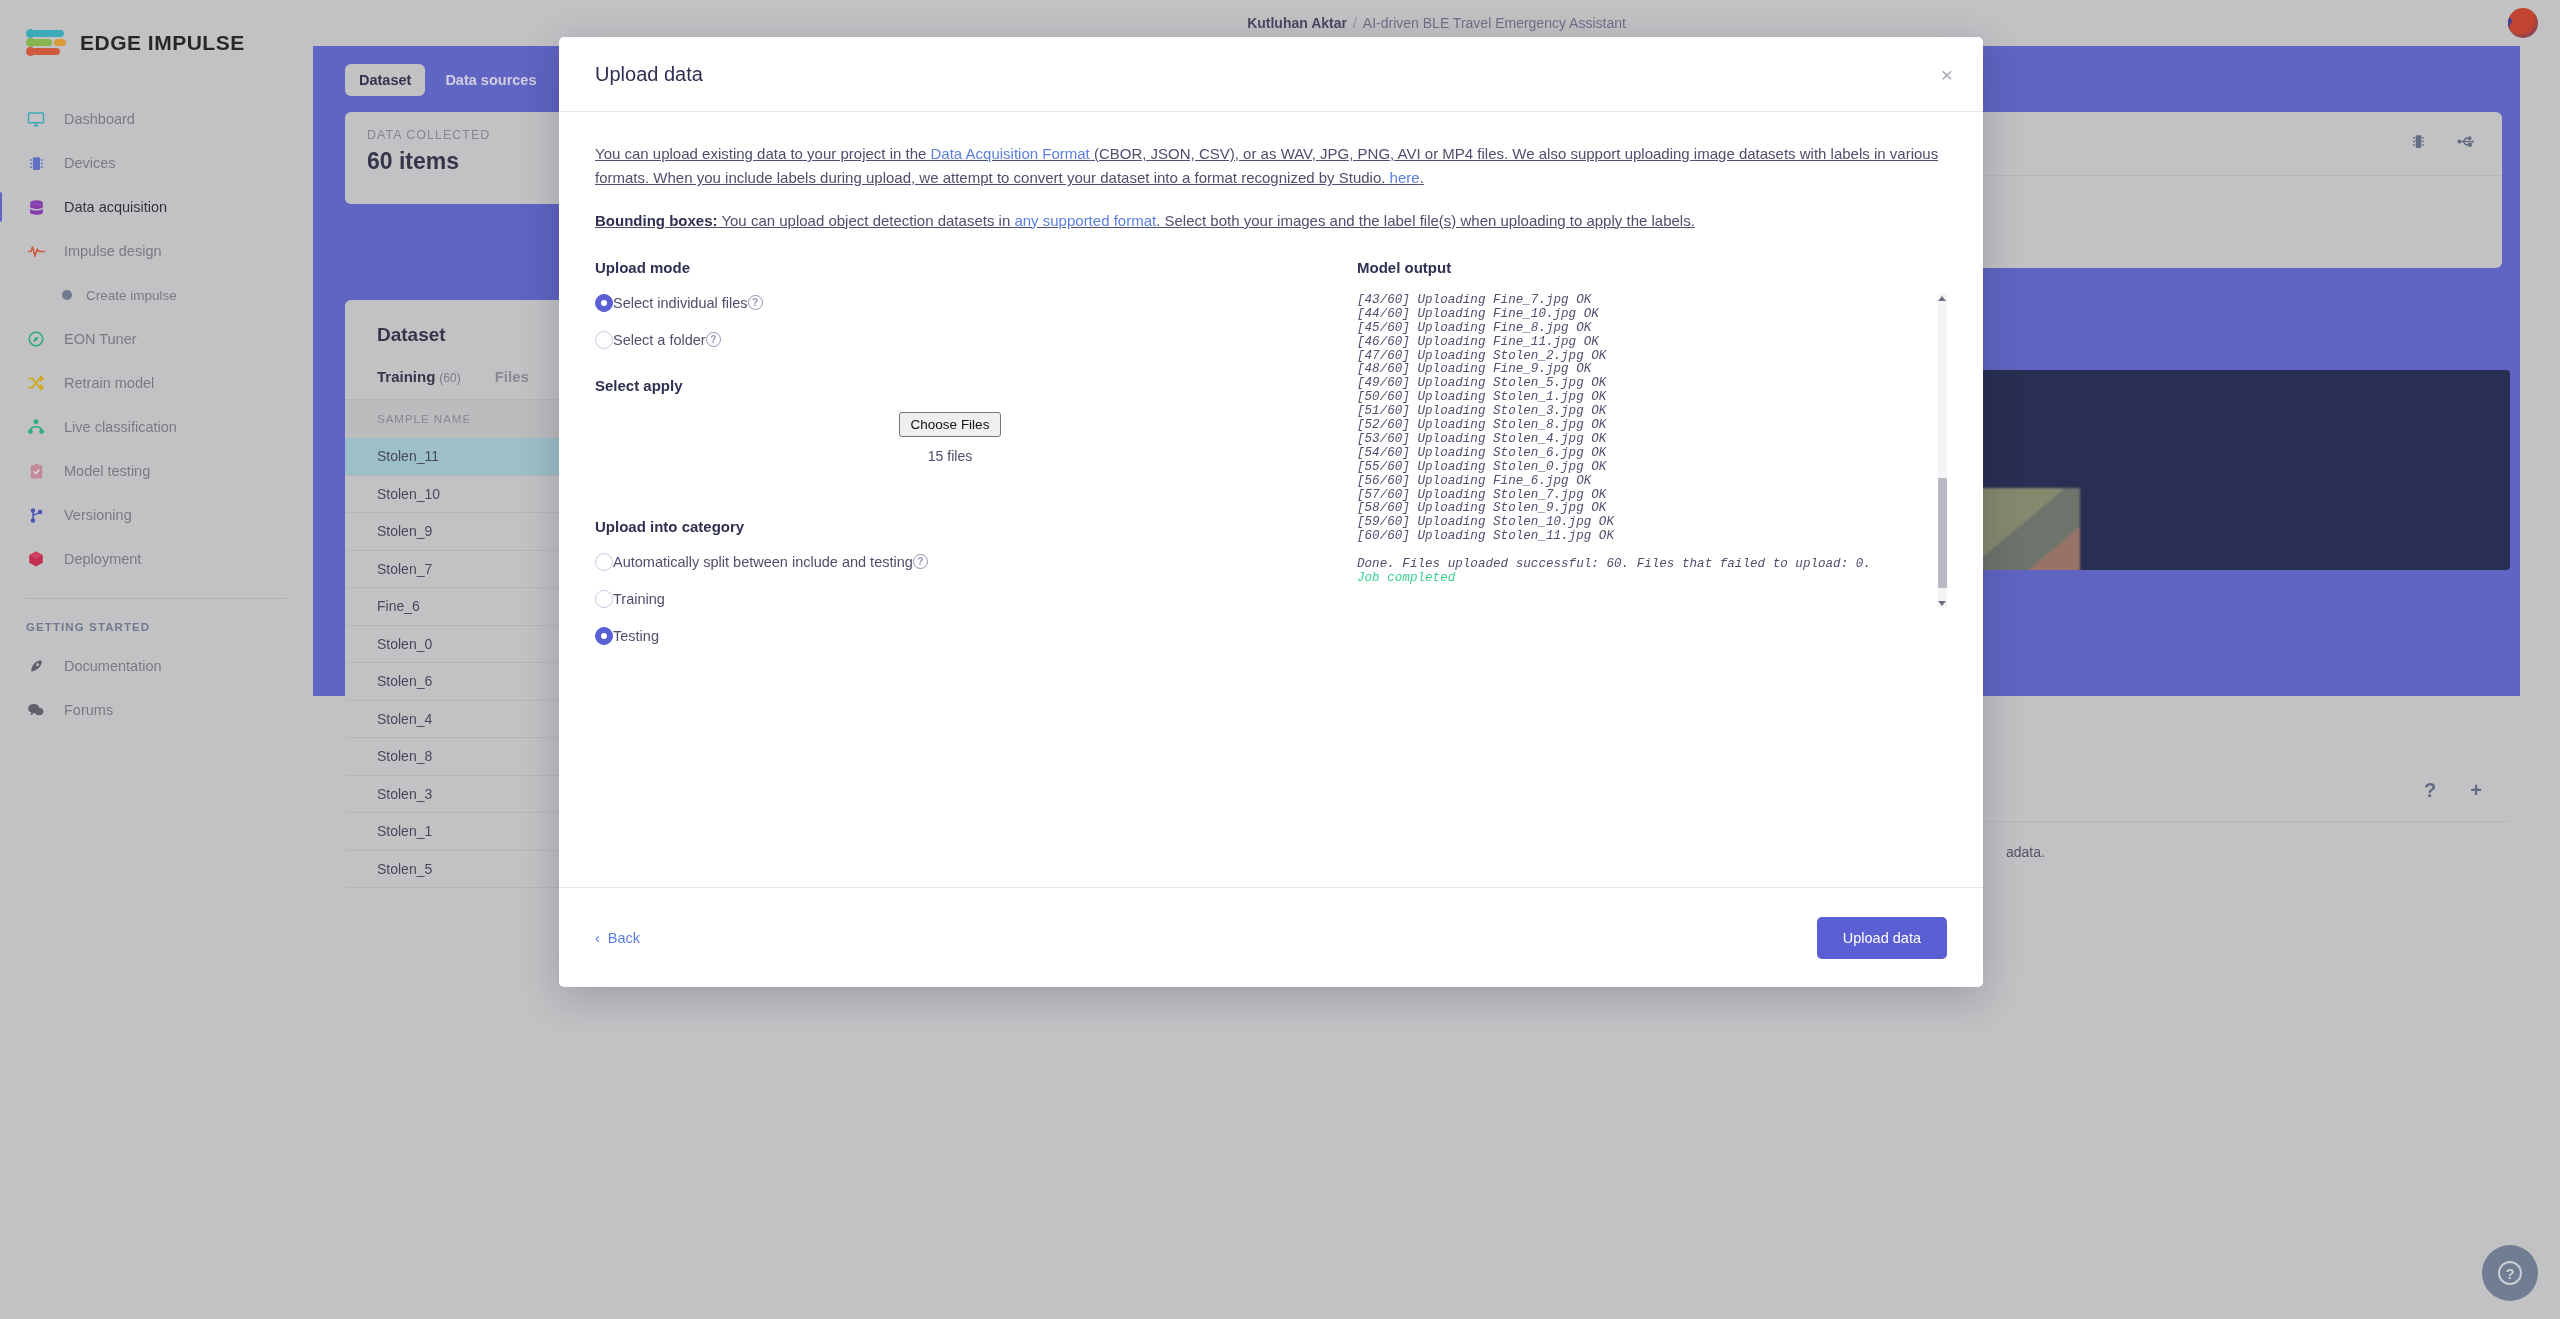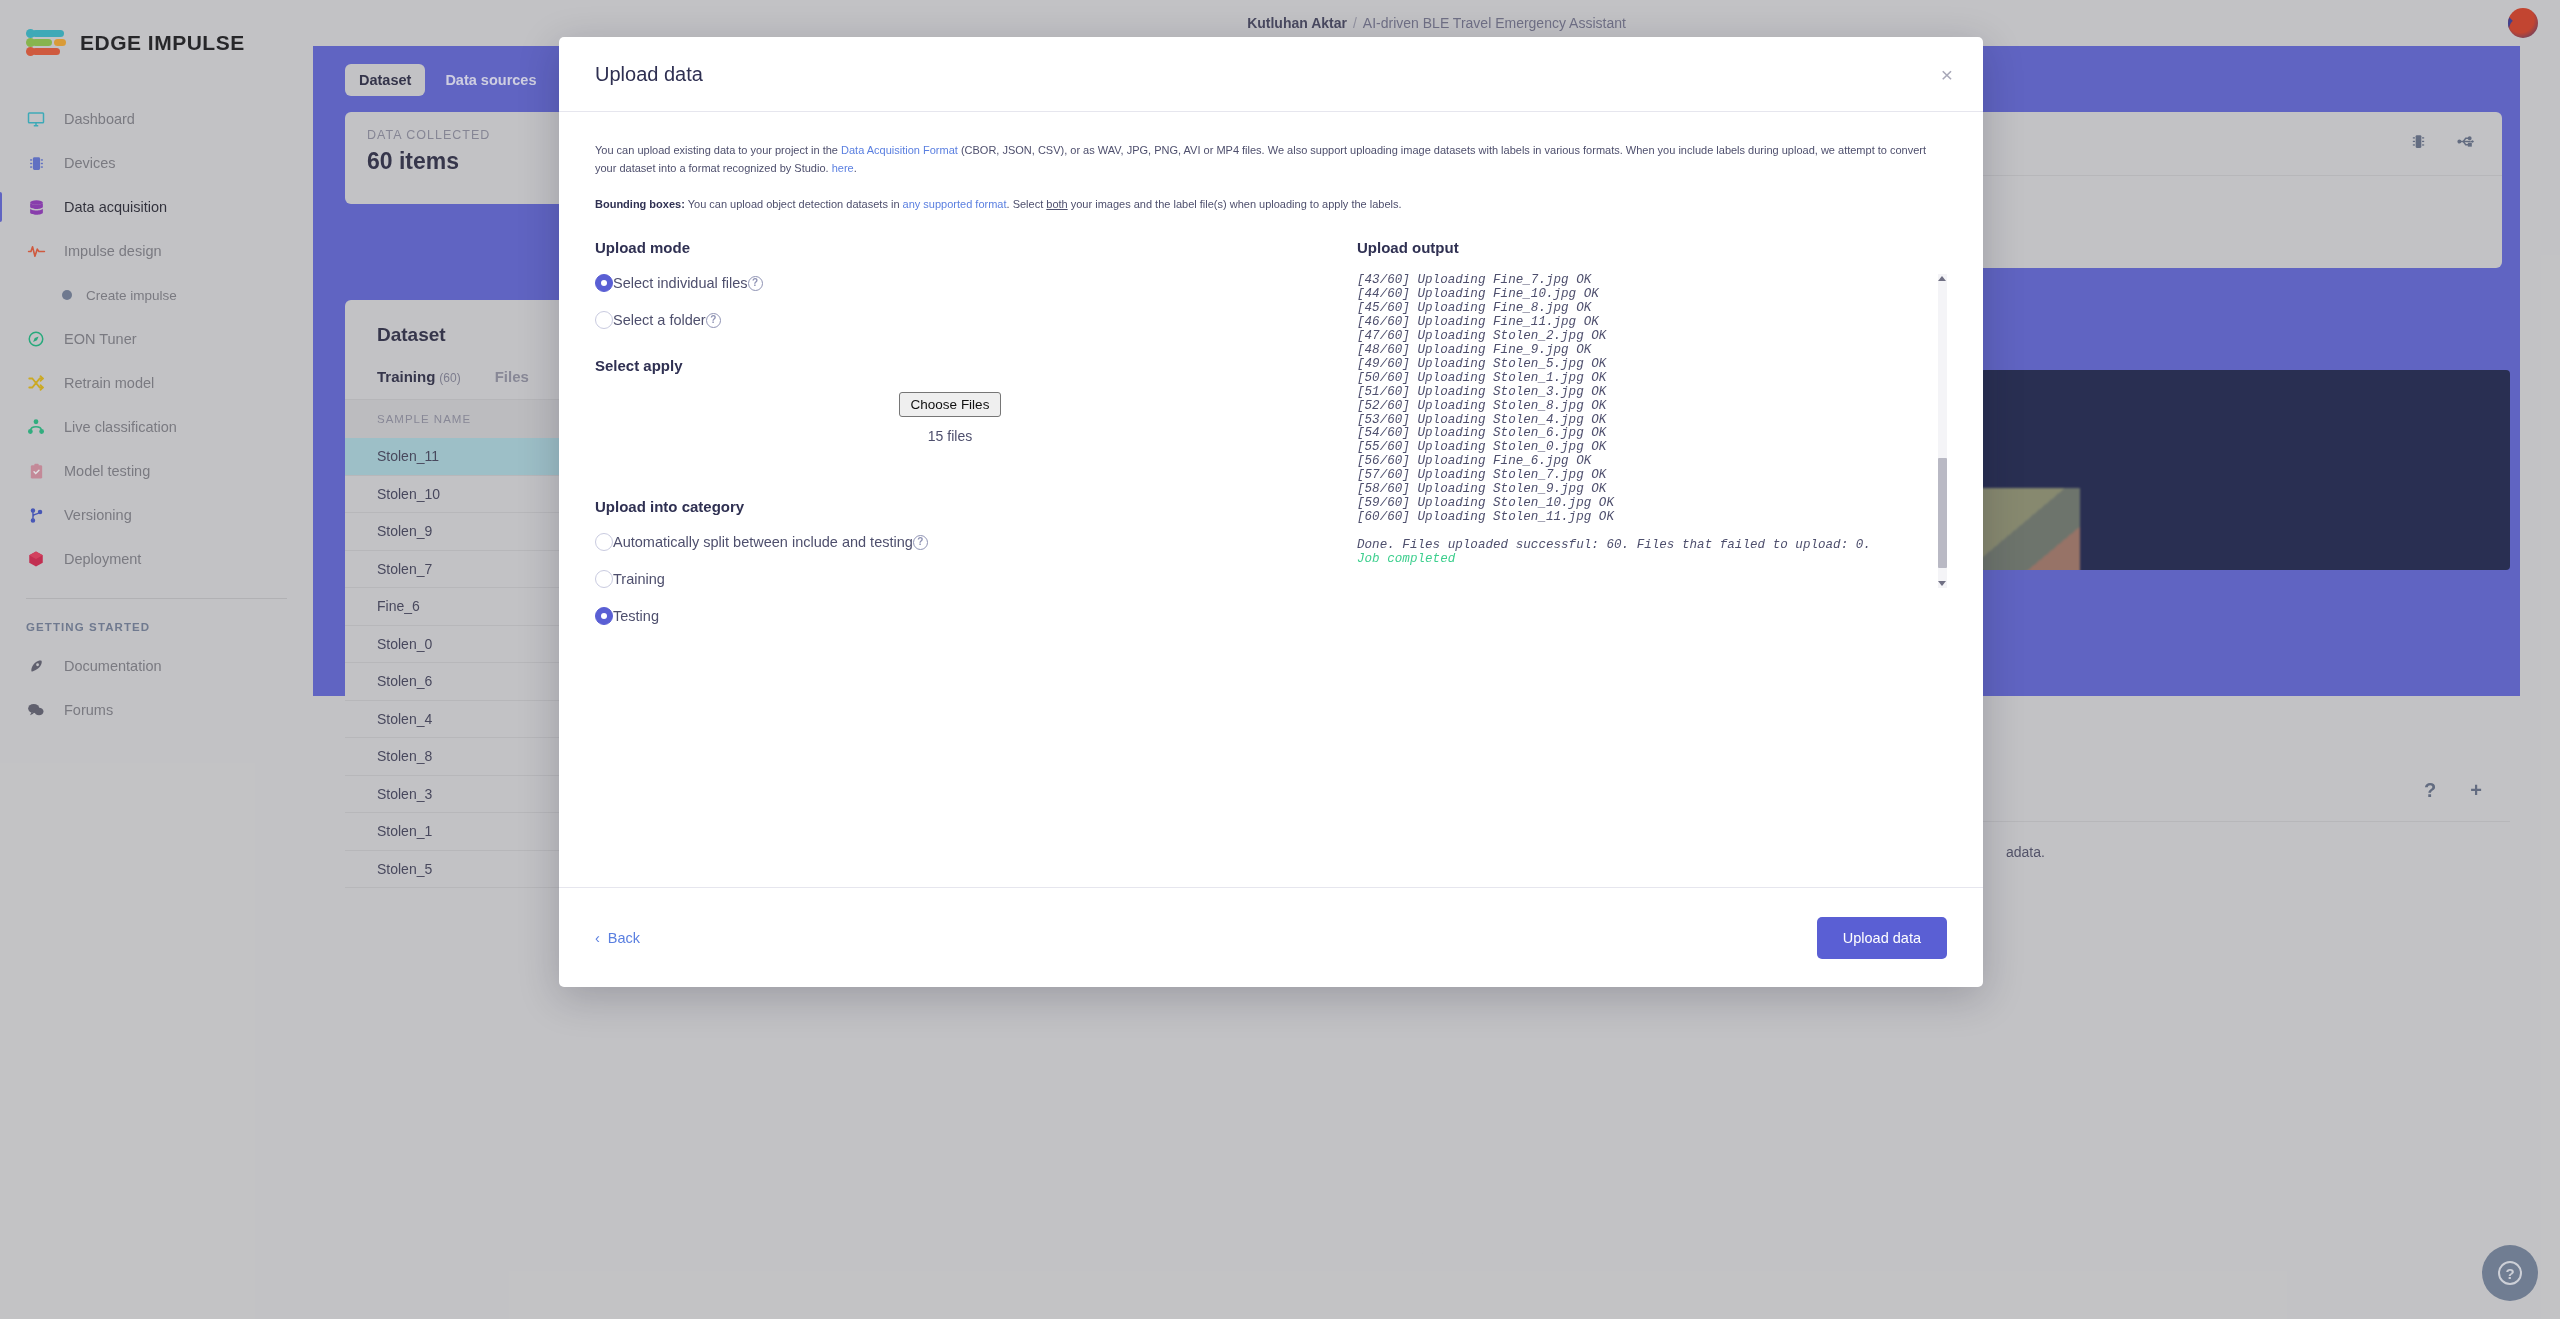--- a/index.html
+++ b/index.html
@@ -182,21 +182,21 @@
   .m-head {
     height: 75px; border-bottom: 1px solid #e6e6ee;
     display: flex; align-items: center; padding: 0 36px; position: relative;
   }
   .m-title { font-size: 20px; color: #2f3052; }
   .m-close {
     position: absolute; right: 30px; top: 50%; transform: translateY(-50%);
     font-size: 21px; color: #a8a8b8; cursor: pointer; line-height: 1;
   }
   .m-body { padding: 30px 36px 0 36px; flex: 1; }
-  .m-para { font-size: 11px; line-height: 1.62; color: #4e4f6d; margin-bottom: 18px; }
+  .m-para { font-size: 15px; line-height: 1.62; color: #4e4f6d; margin-bottom: 18px; text-decoration: underline; }
   .m-para a { color: #5a7fe0; text-decoration: none; }
   .m-para b { color: #2f3052; font-weight: bold; }
   .m-para u { text-decoration: underline; }
 
   .cols { display: flex; gap: 52px; margin-top: 26px; }
   .col-l { width: 710px; }
   .col-r { flex: 1; }
 
   .sec-title { font-size: 15px; font-weight: bold; color: #2f3052; margin-bottom: 18px; }
   .radio-row {
@@ -660,21 +660,21 @@
             <span>Training</span>
           </div>
 
           <div class="radio-row">
             <span class="radio on"></span>
             <span>Testing</span>
           </div>
         </div>
 
         <div class="col-r">
-          <div class="sec-title">Upload output</div>
+          <div class="sec-title">Model output</div>
           <div class="console">
             <pre>[43/60] Uploading Fine_7.jpg OK
 [44/60] Uploading Fine_10.jpg OK
 [45/60] Uploading Fine_8.jpg OK
 [46/60] Uploading Fine_11.jpg OK
 [47/60] Uploading Stolen_2.jpg OK
 [48/60] Uploading Fine_9.jpg OK
 [49/60] Uploading Stolen_5.jpg OK
 [50/60] Uploading Stolen_1.jpg OK
 [51/60] Uploading Stolen_3.jpg OK

